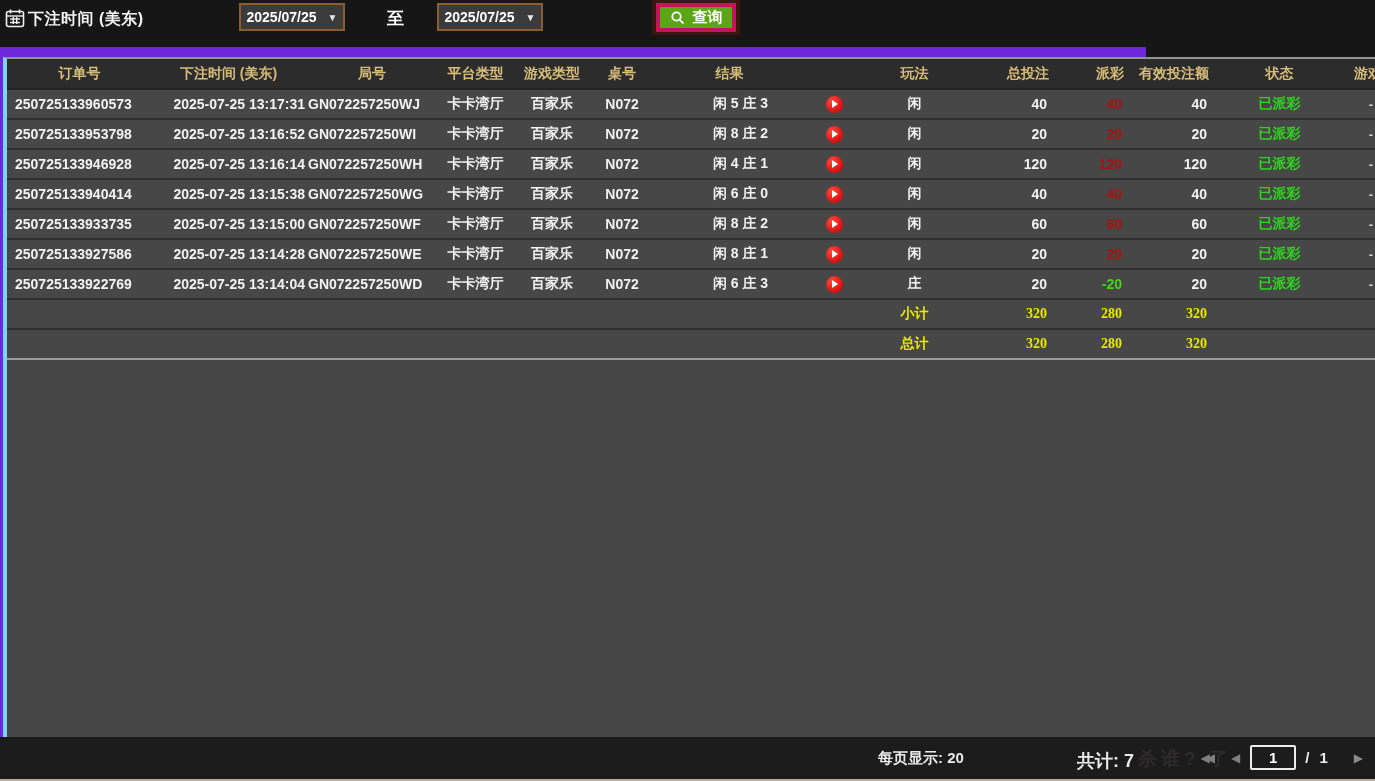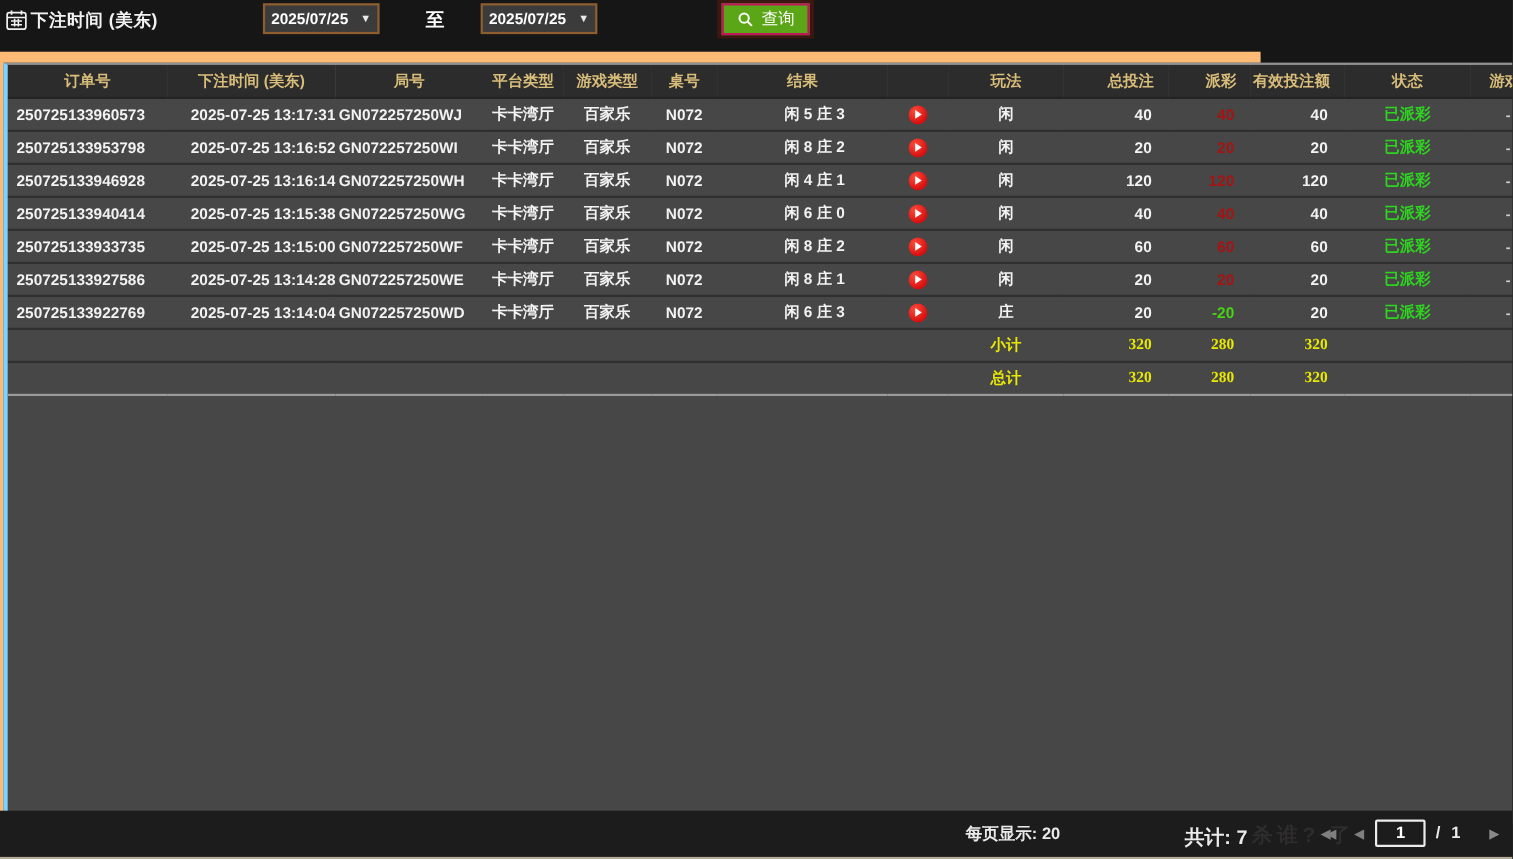--- a/index.html
+++ b/index.html
@@ -1,33 +1,33 @@
 <!DOCTYPE html>
 <html><head>
 <meta charset="utf-8">
 <style>
   * { margin:0; padding:0; box-sizing:border-box; }
   html,body { width:1375px; height:781px; overflow:hidden; background:#161616;
     font-family:"Liberation Sans","DejaVu Sans",sans-serif; font-weight:bold; }
-  .stage { position:relative; width:1146px; height:781px; background:#fdba74; }
+  .stage { position:relative; width:1146px; height:781px; background:#6d28d9; }
 
   
   .topbar { position:absolute; left:0; top:0; width:1375px; height:47px; background:#161616; }
   .cal-icon { position:absolute; left:5px; top:8px; width:20px; height:20px; }
   .page-title { position:absolute; left:28px; top:9px; color:#f2f2f2; font-size:16px; letter-spacing:0.5px; }
   .date-select { position:absolute; top:3px; width:106px; height:28px; background:#3b3b3b;
     border:2px solid #8e5d2e; color:#fff; font-size:14px; display:flex; align-items:center;
     justify-content:center; gap:11px; cursor:pointer; }
   .date-from { left:239px; } .date-to { left:437px; }
   .date-select .arr { font-size:10px; color:#e8e8e8; }
   .to-label { position:absolute; left:387px; top:7px; color:#fff; font-size:17px; }
   .query-pad { position:absolute; left:652px; top:0; width:88px; height:35px; background:#3a1710;
     display:flex; align-items:center; justify-content:center; }
-  .query-btn { width:80px; height:29px; background:#5ba617; border:2px solid #be185d;
-    color:#fff; font-size:15px; font-weight:normal; display:flex; align-items:center;
+  .query-btn { width:80px; height:29px; background:#5ba617; border:4px solid #be185d;
+    color:#fff; font-size:15px; font-weight:bold; display:flex; align-items:center;
     justify-content:center; gap:7px; cursor:pointer; font-family:inherit; }
 
   
   .grid { position:absolute; left:3px; top:45px; width:1372px; height:692px;
     background:#474747; border-top:2px solid #929292; border-left:4px solid #7dd3fc; overflow:hidden;margin-top:12px; }
   table { border-collapse:collapse; table-layout:fixed; width:1420px; }
   th, td { height:30px; font-size:14px; font-weight:bold; white-space:nowrap; overflow:hidden; }
   thead tr { background:#2c2c2c; }
   th { color:#d8bd7a; text-align:center; border-bottom:2px solid #232323; }
   tbody tr { background:#474747; border-bottom:2px solid #2f2f2f; }

